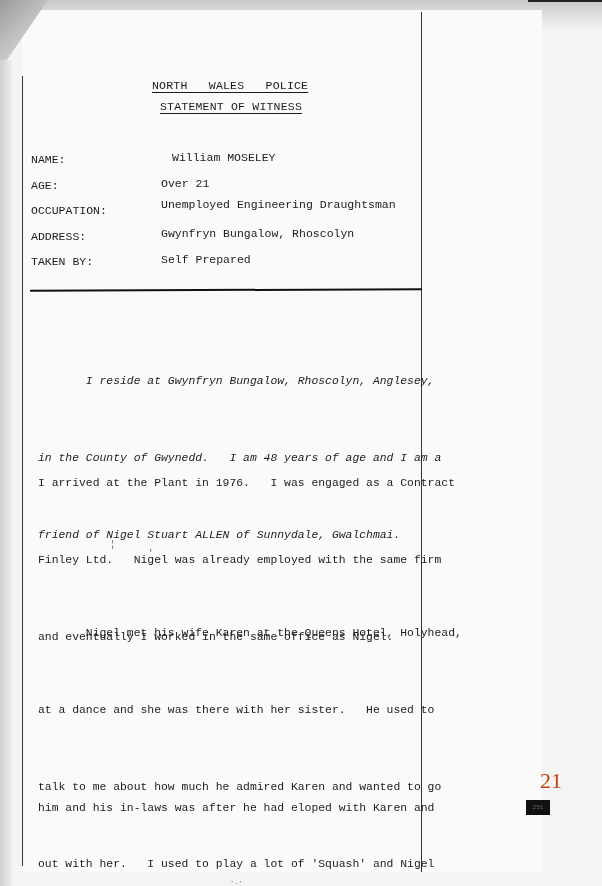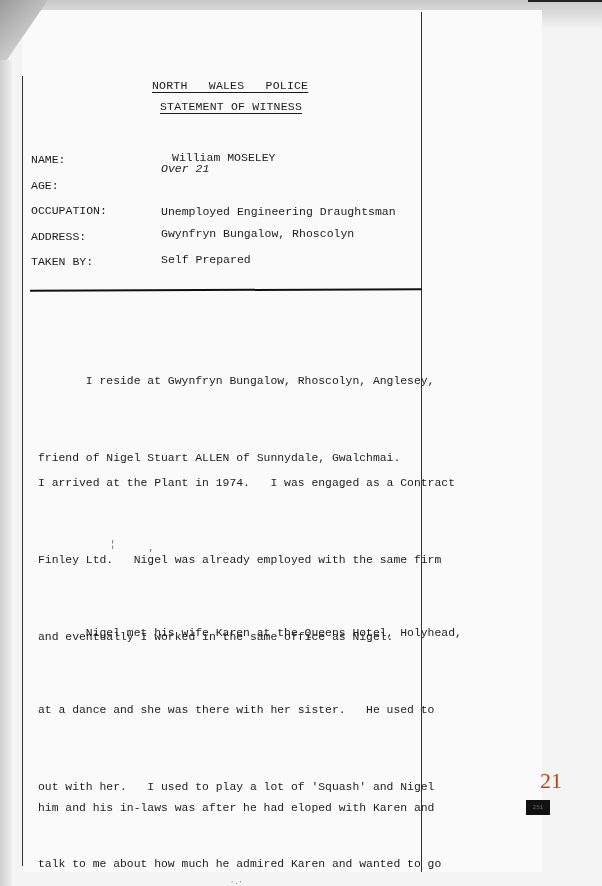--- a/index.html
+++ b/index.html
@@ -80,53 +80,54 @@
 <div class="top-right-bar"></div>
 
 <div class="heading" style="left:152px; top:70px;margin-top:9px;">NORTH   WALES   POLICE</div>
 <div class="heading" style="left:160px; top:100px;text-align:right;">STATEMENT OF WITNESS</div>
 
 <div>
   <div class="field-label" style="top:153px;">NAME:</div>
   <div class="field-value" style="top:151px;padding-left:11px;">William MOSELEY</div>
 
   <div class="field-label" style="top:179px;">AGE:</div>
-  <div class="field-value" style="top:162px;font-style:italic;">Over 21</div>
+  <div class="field-value" style="top:177px;">Over 21</div>
 
   <div class="field-label" style="top:204px;">OCCUPATION:</div>
-  <div class="field-value" style="top:205px;">Unemployed Engineering Draughtsman</div>
+  <div class="field-value" style="top:198px;">Unemployed Engineering Draughtsman</div>
 
   <div class="field-label" style="top:230px;">ADDRESS:</div>
   <div class="field-value" style="top:227px;">Gwynfryn Bungalow, Rhoscolyn</div>
 
   <div class="field-label" style="top:255px;">TAKEN BY:</div>
   <div class="field-value" style="top:253px;text-align:right;">Self Prepared</div>
 </div>
 
 <div class="h-rule"></div>
 
-<div class="para" style="top:318px;">
+<div class="para" style="top:318px;font-style:italic;">
   <span class="line">       I reside at Gwynfryn Bungalow, Rhoscolyn, Anglesey,</span>
+  <span class="line">in the County of Gwynedd.   I am 48 years of age and I am a</span>
   <span class="line">friend of Nigel Stuart ALLEN of Sunnydale, Gwalchmai.</span>
 </div>
 
 <div class="para" style="top:420px;">
-  <span class="line">I arrived at the Plant in 1974.   I was engaged as a Contract</span>
+  <span class="line">I arrived at the Plant in 1976.   I was engaged as a Contract</span>
   <span class="line">Finley Ltd.   Nigel was already employed with the same firm</span>
   <span class="line">and eventually I worked in the same office as Nigel.</span>
 </div>
 
 <div class="stray-mark" style="left:110px; top:540px;">¦</div>
 <div class="stray-mark" style="left:148px; top:549px;">'</div>
 
 <div class="para" style="top:570px;">
   <span class="line">       Nigel met his wife Karen at the Queens Hotel, Holyhead,</span>
   <span class="line">at a dance and she was there with her sister.   He used to</span>
+  <span class="line">talk to me about how much he admired Karen and wanted to go</span>
   <span class="line">out with her.   I used to play a lot of 'Squash' and Nigel</span>
-  <span class="line">talk to me about how much he admired Karen and wanted to go</span>
   
   
 </div>
 
 <div class="para" style="top:745px;">
   <span class="line">him and his in-laws was after he had eloped with Karen and</span>
   
 </div>
 
 <div class="page-number">21</div>

